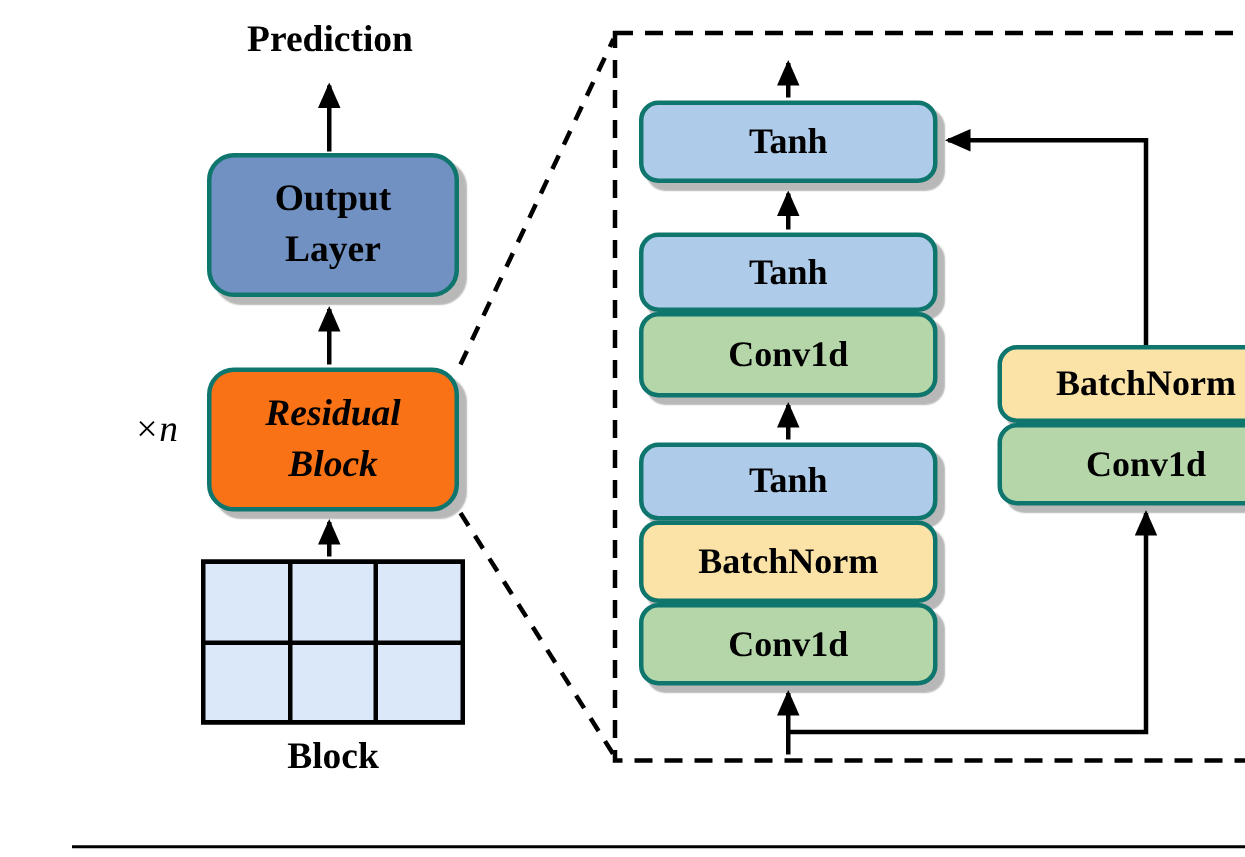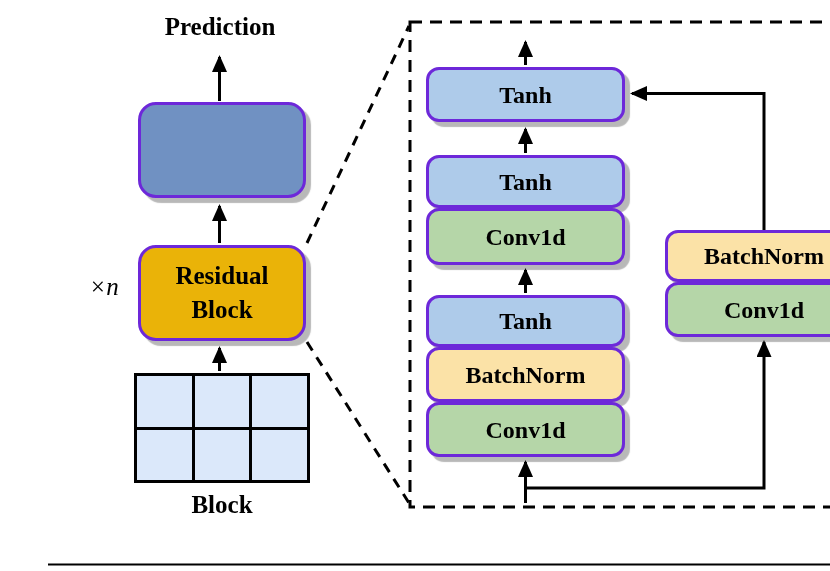--- a/index.html
+++ b/index.html
@@ -3,21 +3,21 @@
 <meta charset="utf-8">
 <style>
   html,body{margin:0;padding:0;background:#ffffff;}
   #figure{
     position:relative;width:830px;height:567px;background:#ffffff;overflow:hidden;
     font-family:"Liberation Serif","DejaVu Serif",serif;color:#000;margin-left:48px;
   }
   #connector-layer{position:absolute;left:0;top:0;width:830px;height:571px;z-index:1;}
   .box{
     position:absolute;z-index:2;box-sizing:border-box;
-    border:3px solid #6d28d9;display:flex;flex-direction:column;
+    border:3px solid #0f766e;display:flex;flex-direction:column;
     align-items:center;justify-content:center;text-align:center;
     font-weight:bold;box-shadow:5px 5px 1px rgba(0,0,0,0.28);
   }
   .big{border-radius:18px;font-size:25px;line-height:34px;}
   .blk{border-radius:13px;font-size:24px;line-height:26px;}
   .label{position:absolute;z-index:2;text-align:center;font-weight:bold;font-size:25px;line-height:31px;}
   #prediction-label{left:76px;top:11px;width:192px;}
   #word-embedding-label{left:56px;top:489px;width:236px;}
   #repeat-label{
     left:24px;top:273px;width:64px;z-index:2;position:absolute;text-align:center;
@@ -65,25 +65,27 @@
     <path d="M477.5,503 L477.5,462" stroke="#000" stroke-width="3" fill="none" marker-end="url(#ah)"></path>
     <path d="M477.5,488 L716,488 L716,342" stroke="#000" stroke-width="3" fill="none" marker-end="url(#ah)"></path>
     <path d="M716,230 L716,93.5 L584,93.5" stroke="#000" stroke-width="3" fill="none" marker-end="url(#ah)"></path>
 
     <path d="M0,564.5 L830,564.5" stroke="#000" stroke-width="2" fill="none"></path>
   </svg>
 
   <div class="label" id="prediction-label">Prediction</div>
 
   <div class="box big" id="output-layer" style="background-color: rgb(112, 145, 194);">
+    <span>Output</span>
+    <span>Layer</span>
   </div>
 
   <div id="repeat-label">×n</div>
 
-  <div class="box big" id="residual-block" style="background-color: #eab308;">
+  <div class="box big" id="residual-block" style="background-color: #f97316; font-style: italic;">
     <span>Residual</span>
     <span>Block</span>
   </div>
 
   <div id="word-embedding-grid">
     <div style="background-color: rgb(219, 232, 250);"></div>
     <div style="background-color: rgb(219, 232, 250);"></div>
     <div style="background-color: rgb(219, 232, 250);"></div>
     <div style="background-color: rgb(219, 232, 250);"></div>
     <div style="background-color: rgb(219, 232, 250);"></div>

